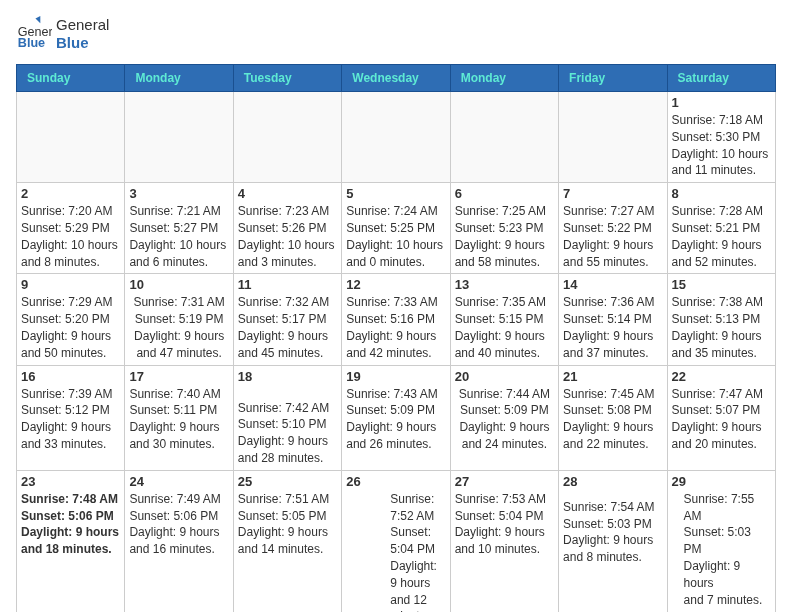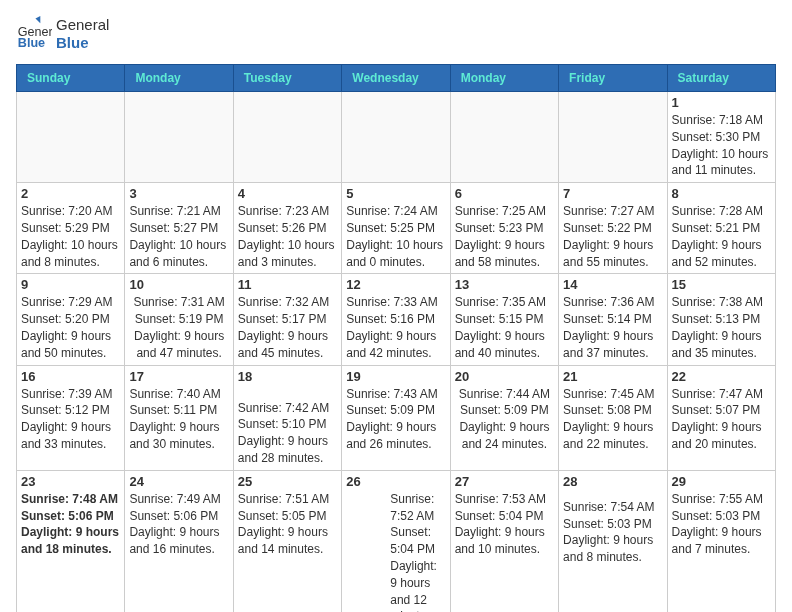--- a/index.html
+++ b/index.html
@@ -318,21 +318,21 @@
         </td>
         <td>
           <span class="day-num">28</span>
           <div class="day-info" style="white-space: pre-line; margin-top: 10px;">Sunrise: 7:54 AM
 Sunset: 5:03 PM
 Daylight: 9 hours
 and 8 minutes.</div>
         </td>
         <td>
           <span class="day-num">29</span>
-          <div class="day-info" style="white-space: pre-line;">Sunrise: 7:55 AM
+          <div class="day-info" style="white-space: pre-line; margin-left: 12px;">Sunrise: 7:55 AM
 Sunset: 5:03 PM
 Daylight: 9 hours
 and 7 minutes.</div>
         </td>
       </tr>
       <tr>
         <td>
           <span class="day-num">30</span>
           <div class="day-info" style="white-space: pre-line;">Sunrise: 7:57 AM
 Sunset: 5:02 PM

